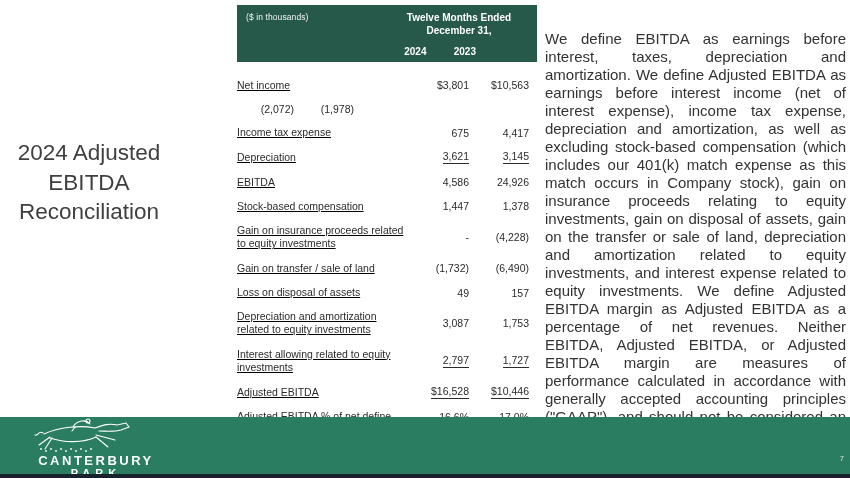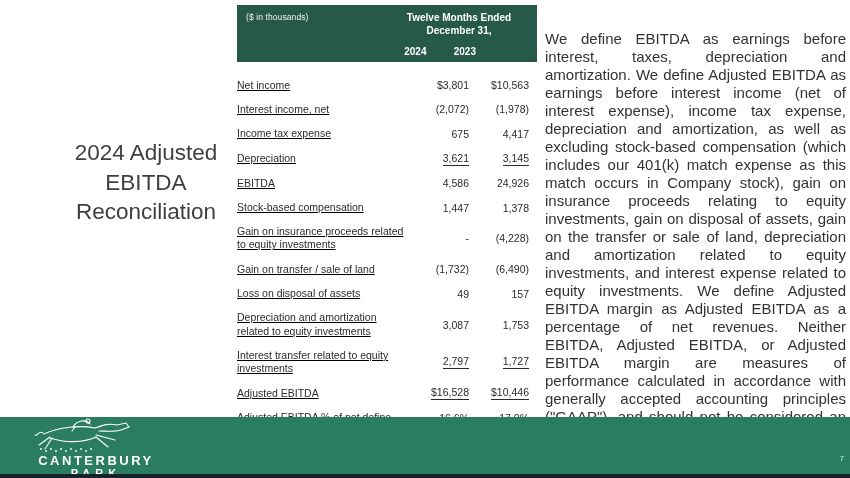--- a/index.html
+++ b/index.html
@@ -7,21 +7,21 @@
     width:850px;height:478px;position:relative;overflow:hidden;
     background:#ffffff;
     font-family:"Liberation Sans","DejaVu Sans",sans-serif;
     -webkit-font-smoothing:antialiased;
   }
   .slide{position:absolute;inset:0;}
 
   
   .title-area{
     position:absolute;left:0;top:138px;width:235px;
-    display:flex;justify-content:flex-end;
+    display:flex;justify-content:flex-start;
   }
   .slide-title{
     width:178px;text-align:center;
     font-size:22.5px;line-height:1.32;color:#3f3f3f;font-weight:400;
   }
 
   
   .table-area{position:absolute;left:237px;top:5px;width:300px;}
   .thead{
     position:relative;width:300px;height:57px;
@@ -105,21 +105,20 @@
         <div class="year-cell last">2023</div>
       </div>
     </div>
     <div class="tbody">
         <div class="trow">
           <div class="tlabel">Net income</div>
           <div class="tval"><span>$3,801</span></div>
           <div class="tval last"><span>$10,563</span></div>
         </div>
         <div class="trow">
-          <div class="tlabel">Interest income, net</div>
           <div class="tval"><span>(2,072)</span></div>
           <div class="tval last"><span>(1,978)</span></div>
         </div>
         <div class="trow">
           <div class="tlabel">Income tax expense</div>
           <div class="tval"><span>675</span></div>
           <div class="tval last"><span>4,417</span></div>
         </div>
         <div class="trow">
           <div class="tlabel">Depreciation</div>
@@ -150,21 +149,21 @@
           <div class="tlabel">Loss on disposal of assets</div>
           <div class="tval"><span>49</span></div>
           <div class="tval last"><span>157</span></div>
         </div>
         <div class="trow">
           <div class="tlabel">Depreciation and amortization related to equity investments</div>
           <div class="tval"><span>3,087</span></div>
           <div class="tval last"><span>1,753</span></div>
         </div>
         <div class="trow">
-          <div class="tlabel">Interest transfer related to equity investments</div>
+          <div class="tlabel">Interest allowing related to equity investments</div>
           <div class="tval"><span class="ul">2,797</span></div>
           <div class="tval last"><span class="ul">1,727</span></div>
         </div>
         <div class="trow">
           <div class="tlabel">Adjusted EBITDA</div>
           <div class="tval"><span class="ul">$16,528</span></div>
           <div class="tval last"><span class="ul">$10,446</span></div>
         </div>
         <div class="trow">
           <div class="tlabel">Adjusted EBITDA % of net define</div>

